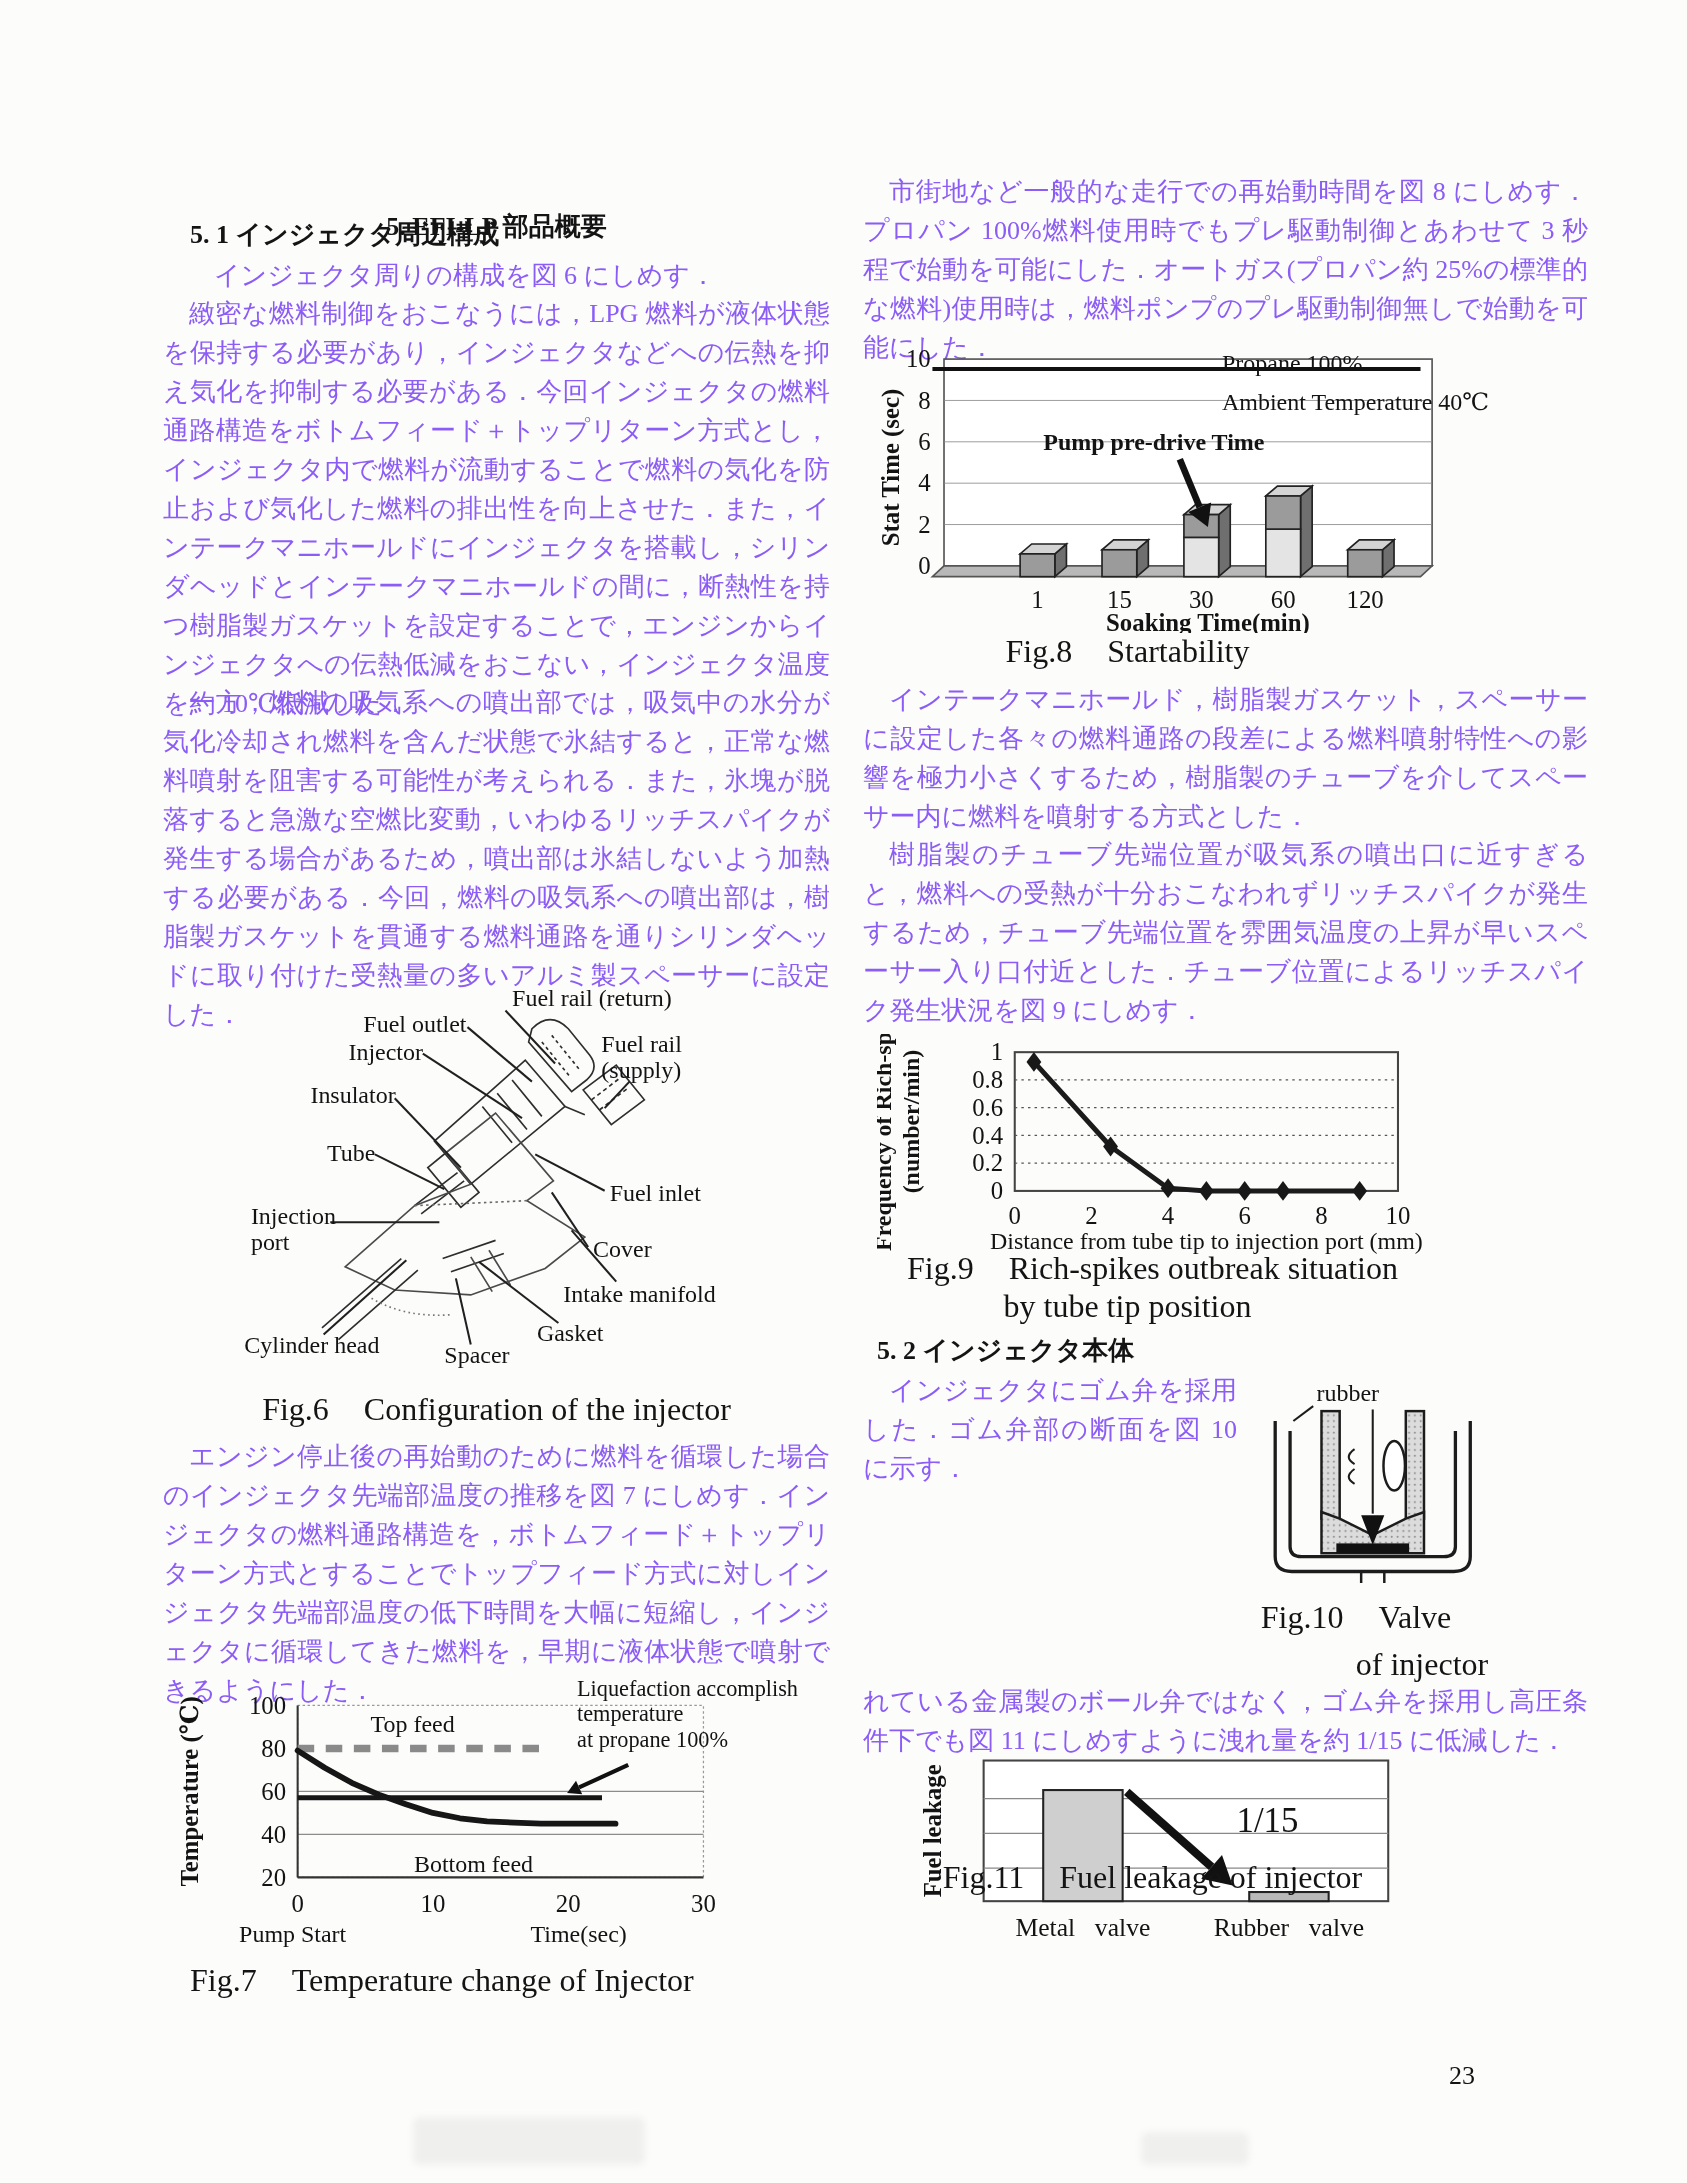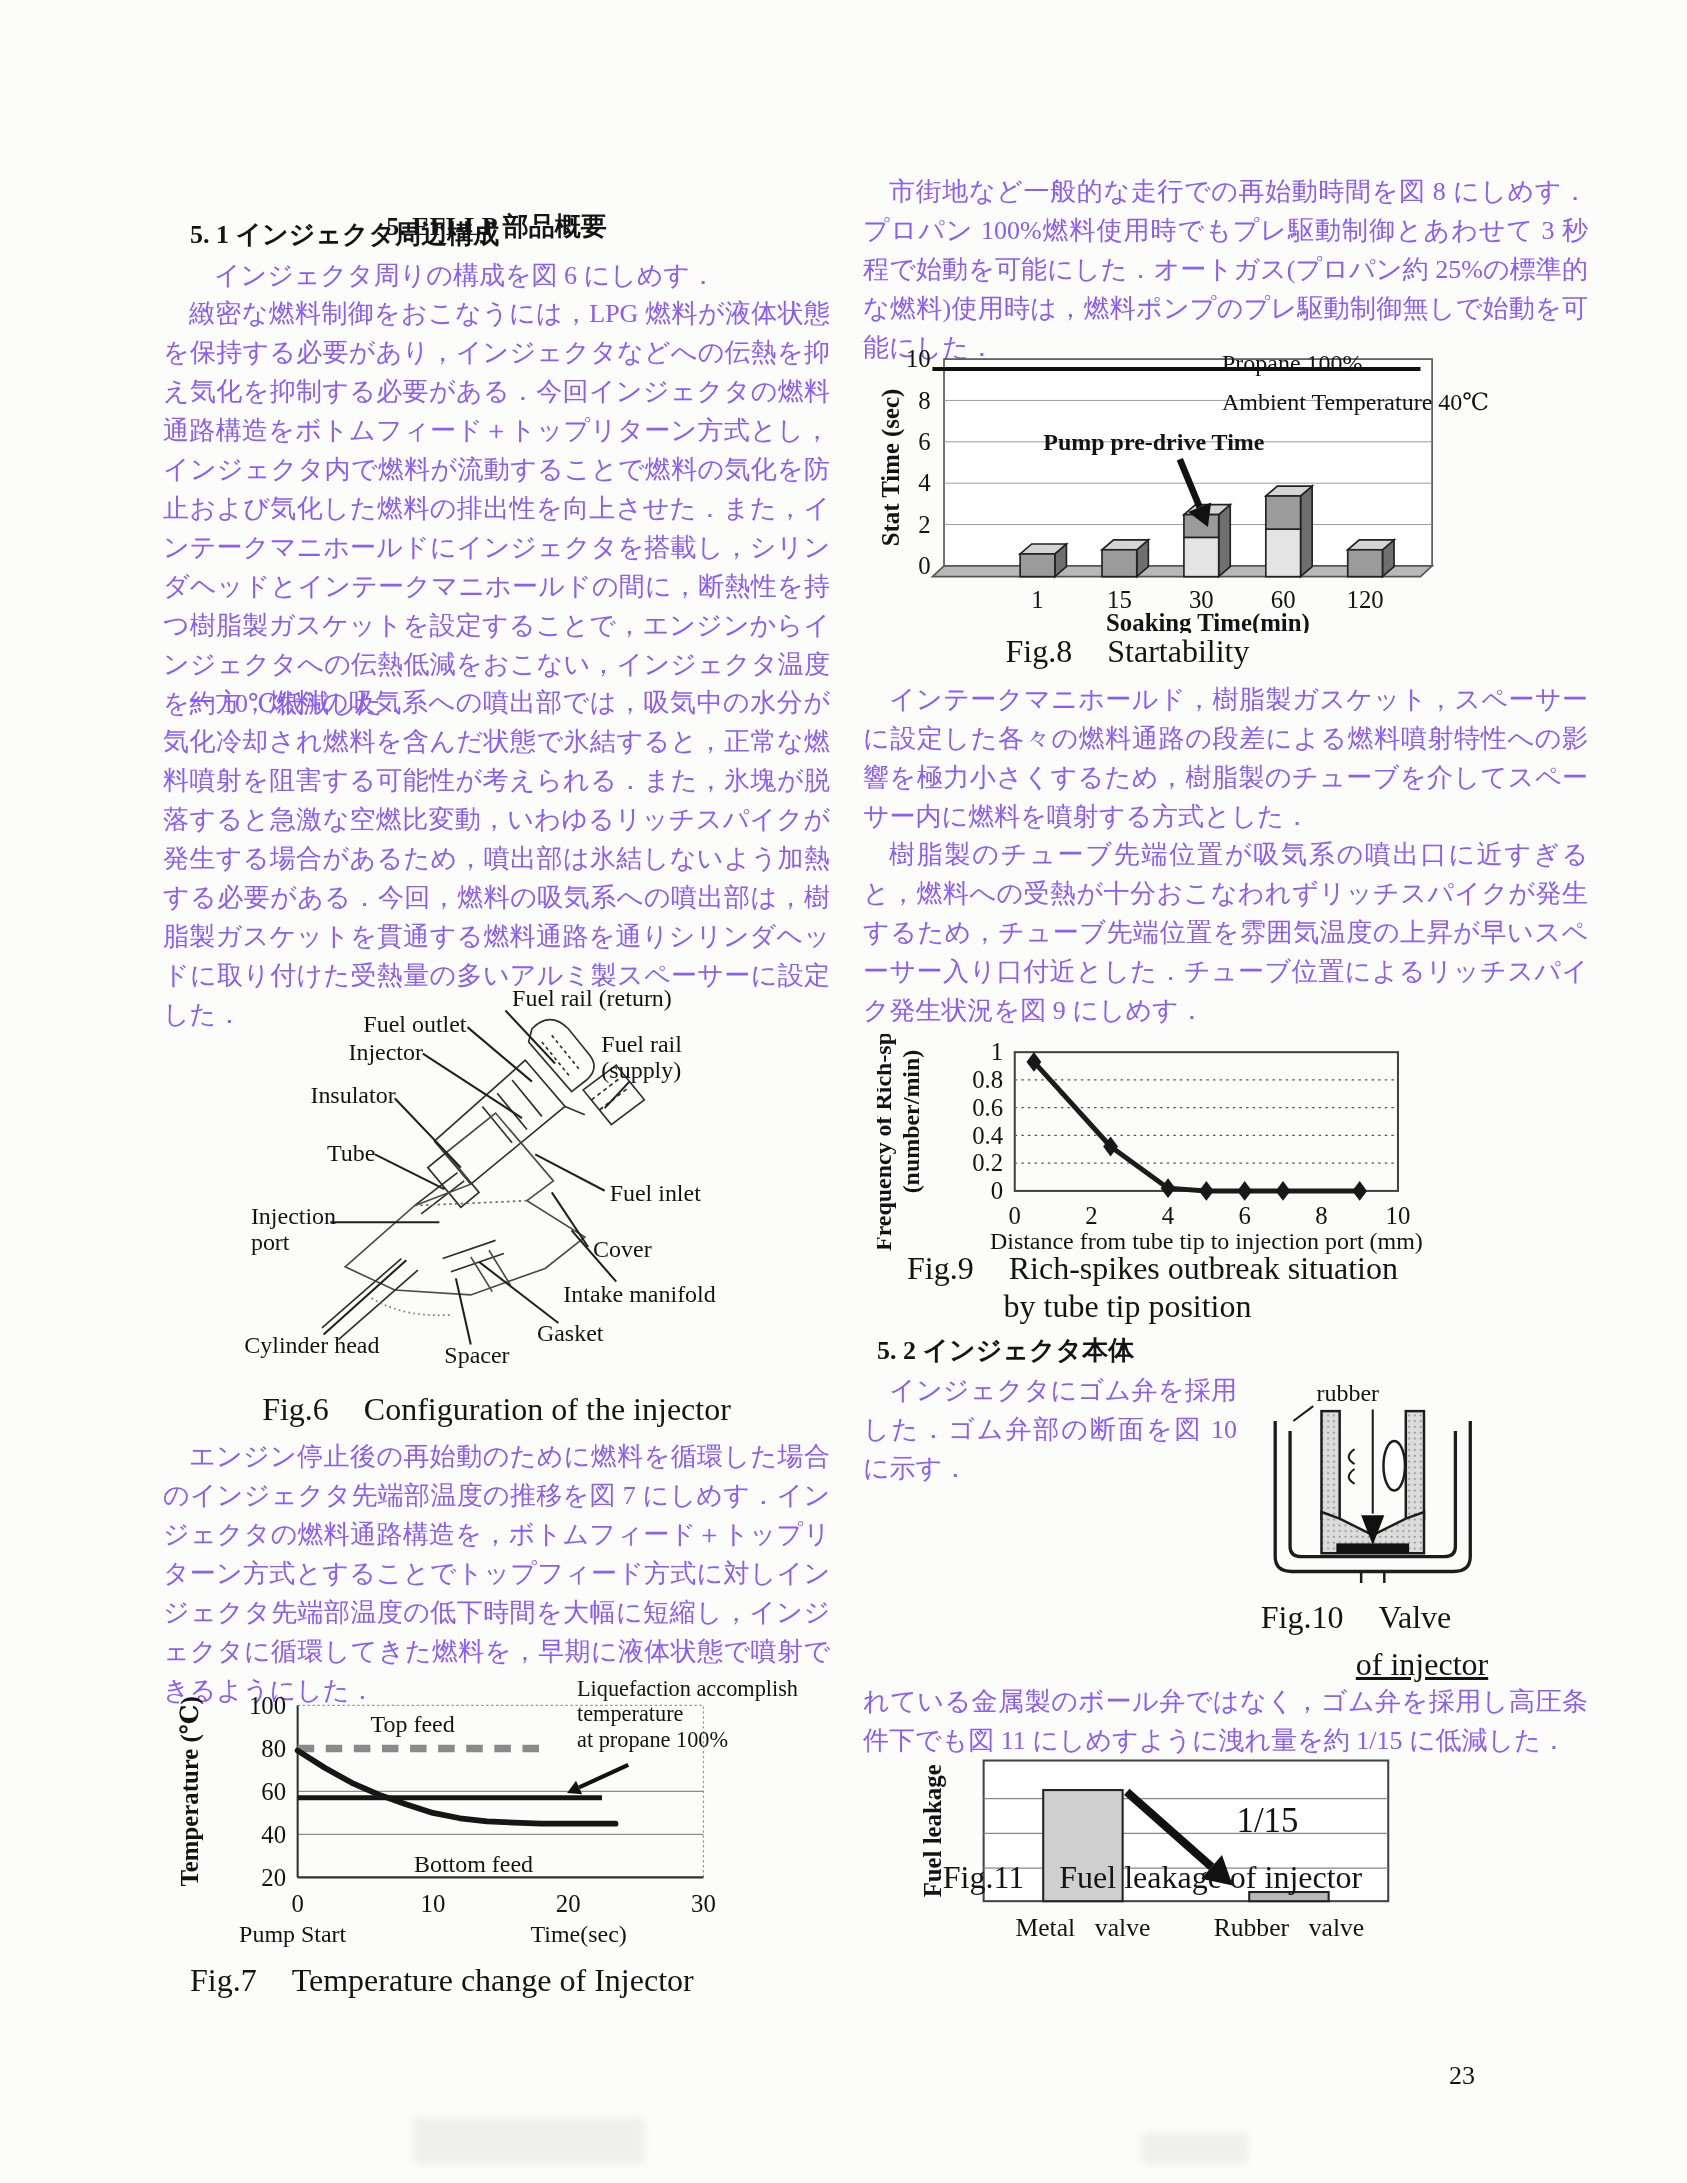--- a/index.html
+++ b/index.html
@@ -243,21 +243,21 @@
 
     <ellipse cx="166" cy="112" rx="13" ry="30" fill="#fff" stroke="#1c1c1c" stroke-width="3"></ellipse>
     <path d="M118,92 q-14,10 0,18 M118,116 q-14,10 0,18" stroke="#1c1c1c" stroke-width="2.5" fill="none"></path>
 
     <line x1="44" y1="58" x2="68" y2="40" stroke="#1c1c1c" stroke-width="2.5"></line>
     <text x="72" y="34" font-size="29" fill="#131313">rubber</text>
   </svg>
   <div class="abs cap" style="left:1257px;top:1599px;width:198px;">
     <span>Fig.10</span><span class="gap"></span><span>Valve</span>
   </div>
-  <div class="abs cap" style="left:1323px;top:1646px;width:198px;text-decoration:underline;">of injector</div>
+  <div class="abs cap" style="left:1323px;top:1646px;width:198px;">of injector</div>
 
   <div class="abs jp" style="left:863px;top:1682px;width:725px;">れている金属製のボール弁ではなく，ゴム弁を採用し高圧条件下でも図 11 にしめすように洩れ量を約 1/15 に低減した．</div>
 
   <svg class="abs" style="left:910px;top:1753px;" width="695" height="207" viewBox="0 0 840 250">
       <rect x="89" y="9" width="489" height="170" fill="#fff" stroke="#444" stroke-width="2.5"></rect>
       <line x1="89" y1="55" x2="578" y2="55" stroke="#888" stroke-width="1.4"></line>
       <line x1="89" y1="97" x2="578" y2="97" stroke="#888" stroke-width="1.4"></line>
       <line x1="89" y1="139" x2="578" y2="139" stroke="#888" stroke-width="1.4"></line>
       <rect x="161" y="44.69999999999999" width="96" height="134.3" fill="#cfcfcf" stroke="#222" stroke-width="2.5"></rect>
       <text x="209" y="221" font-size="31" text-anchor="middle" font-weight="normal" fill="#131313" word-spacing="16px">Metal valve</text>

